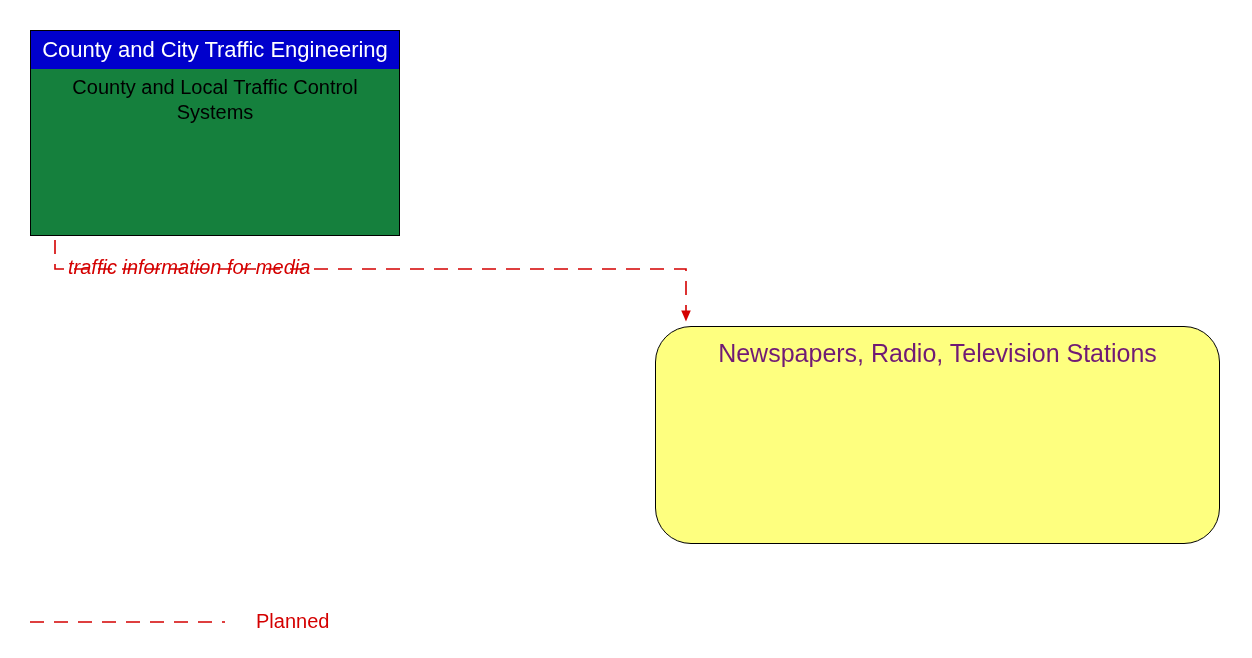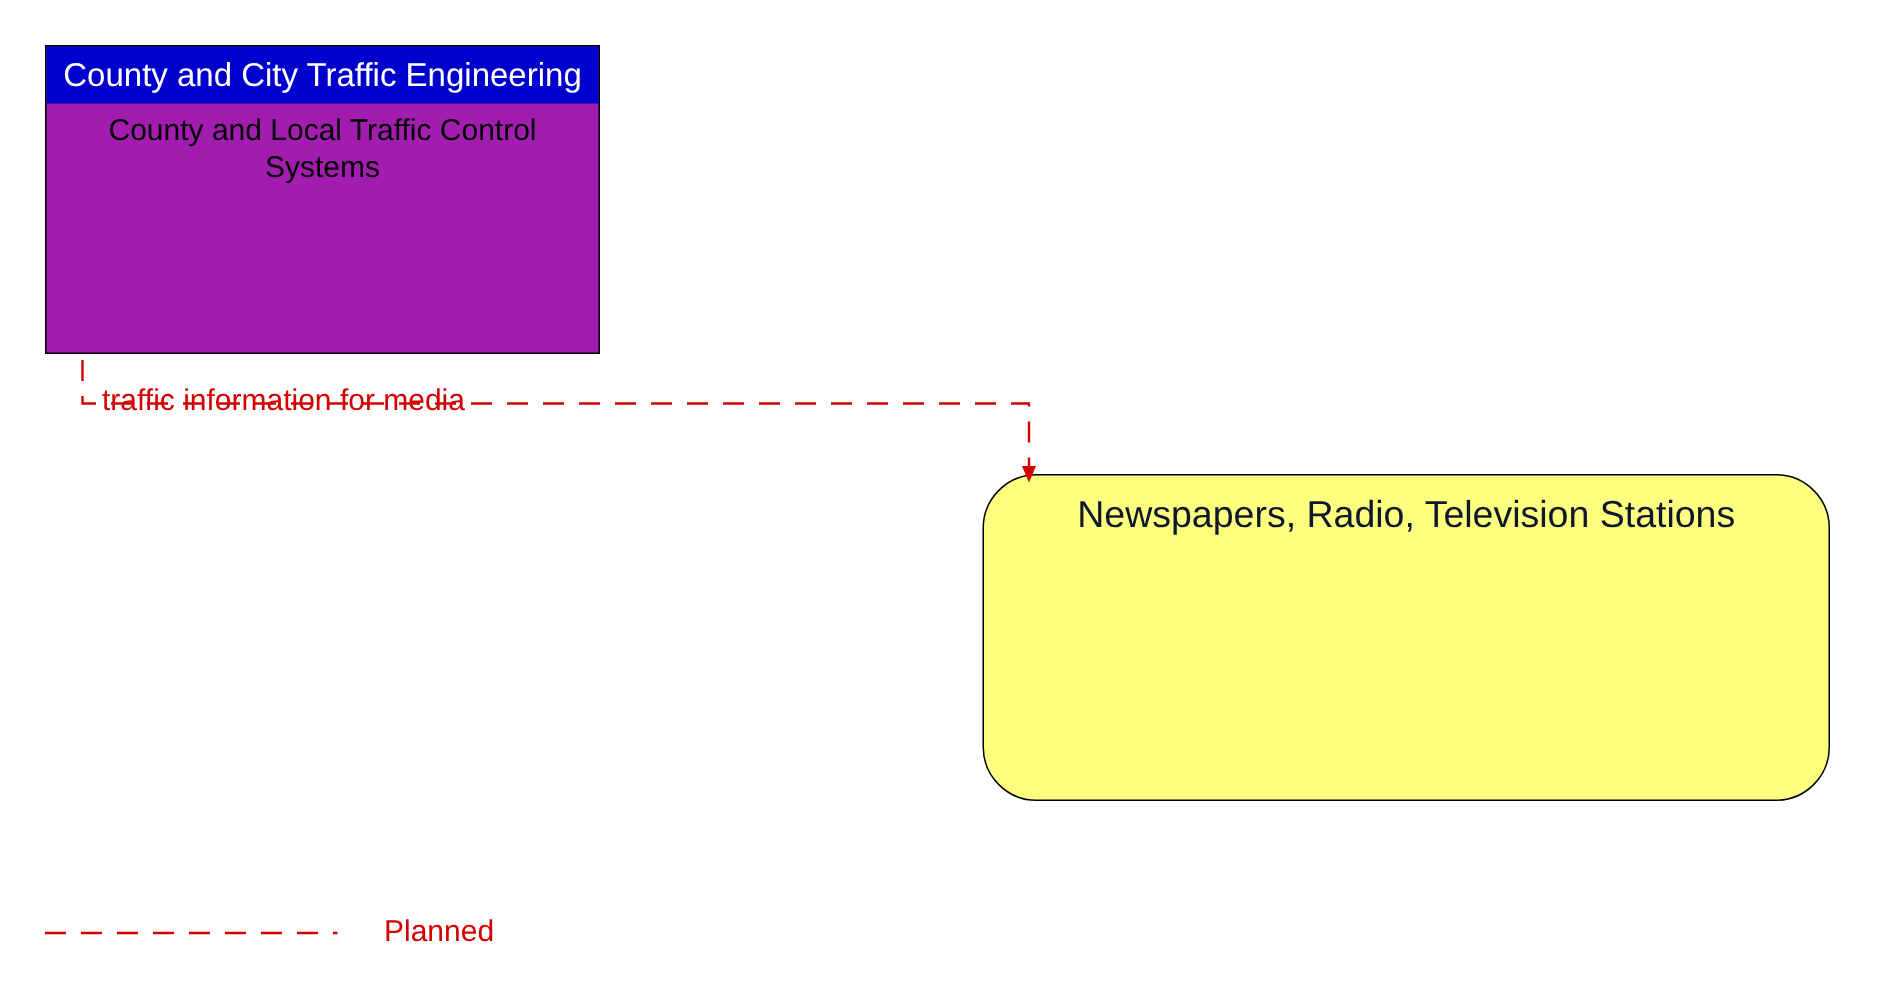--- a/index.html
+++ b/index.html
@@ -10,21 +10,21 @@
     font-family: Arial, Helvetica, sans-serif;
     background: #ffffff;
     position: relative;
   }
   .box-a {
     position: absolute;
     left: 30px;
     top: 30px;
     width: 370px;
     border: 1.5px solid #000;
-    background: #a21caf;
+    background: #15803d;
     box-sizing: border-box;
   }
   .box-a-header {
     background: #0000cc;
     color: #ffffff;
     font-size: 22px;
     text-align: center;
     padding: 6px 4px 6px 4px;
     font-weight: normal;
     line-height: 1.2;
@@ -33,31 +33,31 @@
     color: #000;
     font-size: 20px;
     text-align: center;
     padding: 6px 10px 0 10px;
     line-height: 1.25;
     min-height: 160px;
   }
   .box-b {
     position: absolute;
     left: 655px;
-    top: 316px;
+    top: 326px;
     width: 565px;
     height: 218px;
     border: 1.5px solid #000;
     background: #feff7f;
     border-radius: 36px;
     box-sizing: border-box;
     padding: 10px 30px 0 30px;
     text-align: center;
     font-size: 25px;
-    color: #0f172a;
+    color: #701a75;
     line-height: 1.3;
   }
   .flow-label {
     position: absolute;
     color: #d40000;
     font-size: 20px;
     white-space: nowrap;
   }
   .legend-label {
     position: absolute;
@@ -90,15 +90,15 @@
     <marker id="arrowhead" markerWidth="8" markerHeight="8" refX="6" refY="3" orient="auto">
       <path d="M0,0 L7,3 L0,6 Z" fill="#d40000"></path>
     </marker>
   </defs>
 
   <path d="M 55 240 L 55 269 L 686 269 L 686 320" fill="none" stroke="#d40000" stroke-width="1.6" stroke-dasharray="14 10" marker-end="url(#arrowhead)"></path>
 
   <line x1="30" y1="622" x2="225" y2="622" stroke="#d40000" stroke-width="1.6" stroke-dasharray="14 10"></line>
 </svg>
 
-<div class="flow-label" style="left:68px; top:256px;">traffic information for media</div>
+<div class="flow-label" style="left:68px; top:256px;font-style:italic;">traffic information for media</div>
 
 <div class="legend-label" style="left:256px; top:610px;text-align:center;">Planned</div>
 
 </body></html>

